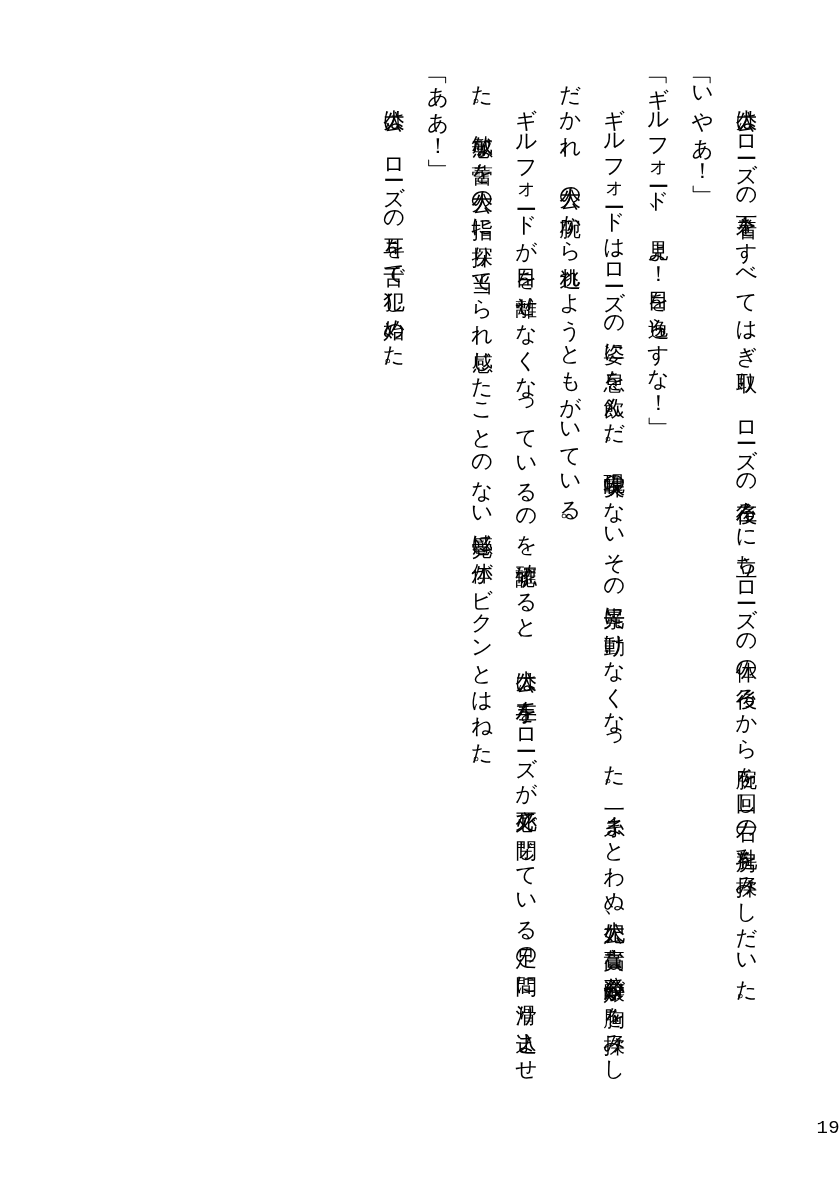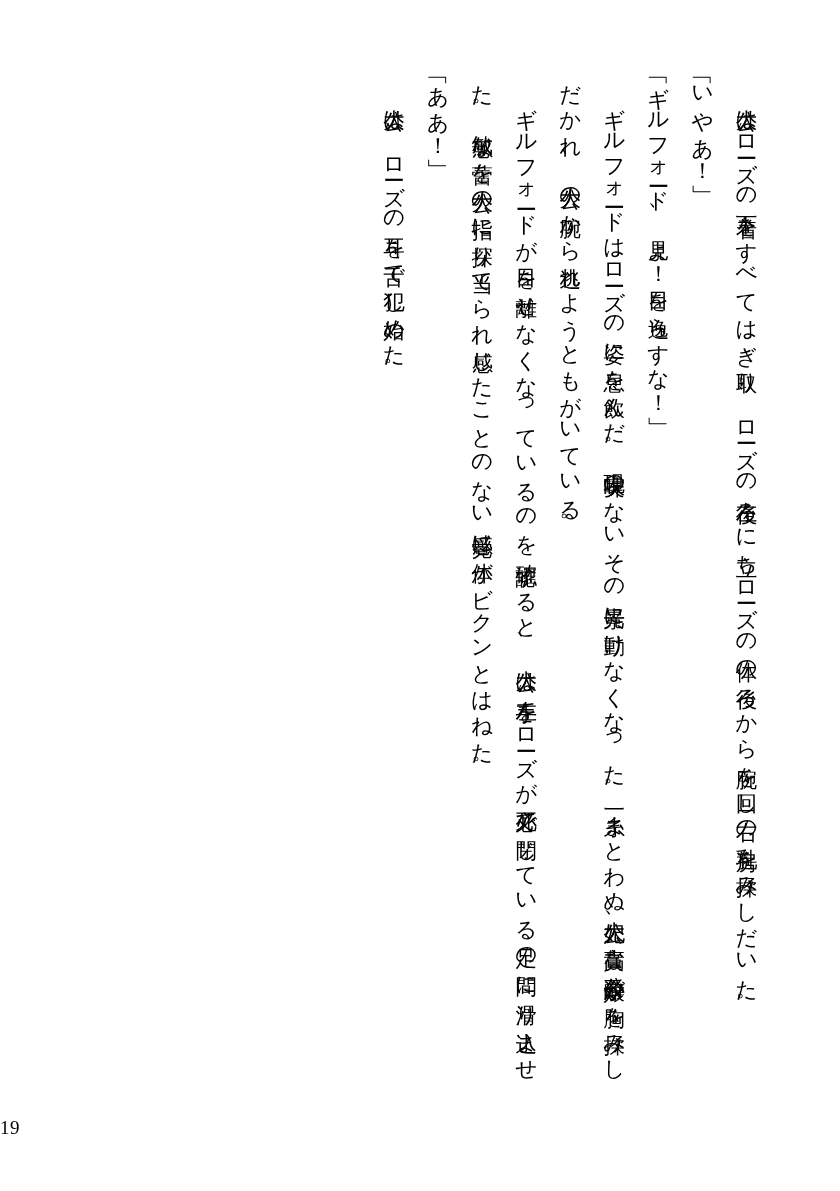--- a/index.html
+++ b/index.html
@@ -39,23 +39,23 @@
     text-indent: 1em;
   }
   .para.noindent {
     text-indent: 0;
   }
   .page-number {
     position: absolute;
     bottom: 52px;
     left: 0;
     width: 100%;
-    text-align: left;
+    text-align: right;
     font-size: 19px;
-    font-family: Liberation Serif, serif;
+    font-family: Liberation Mono, monospace;
     letter-spacing: 0.02em;
   }
 </style>
 </head>
 <body>
 
 <div class="page">
 
   <div class="text-block">
     <p class="para">大公はローズの下着をすべてはぎ取り、ローズの左後ろに立ちローズの体の後ろから腕を回し右の乳房を揉みしだいた。</p>

